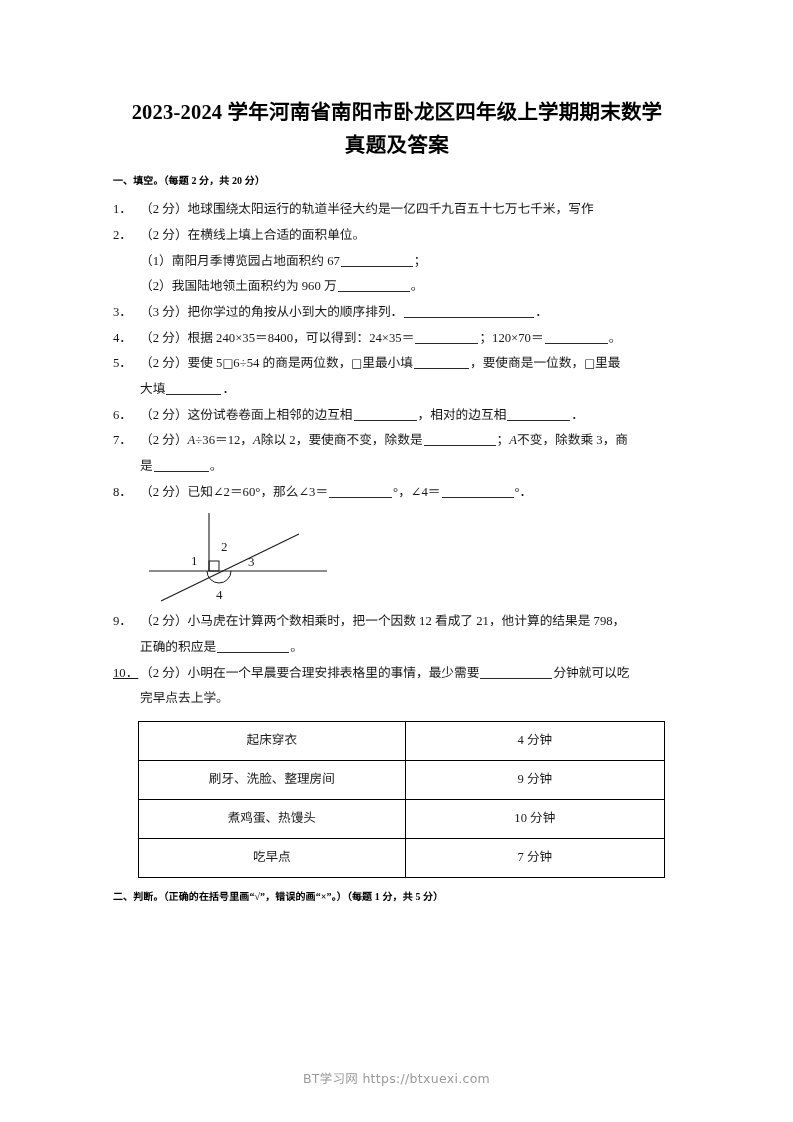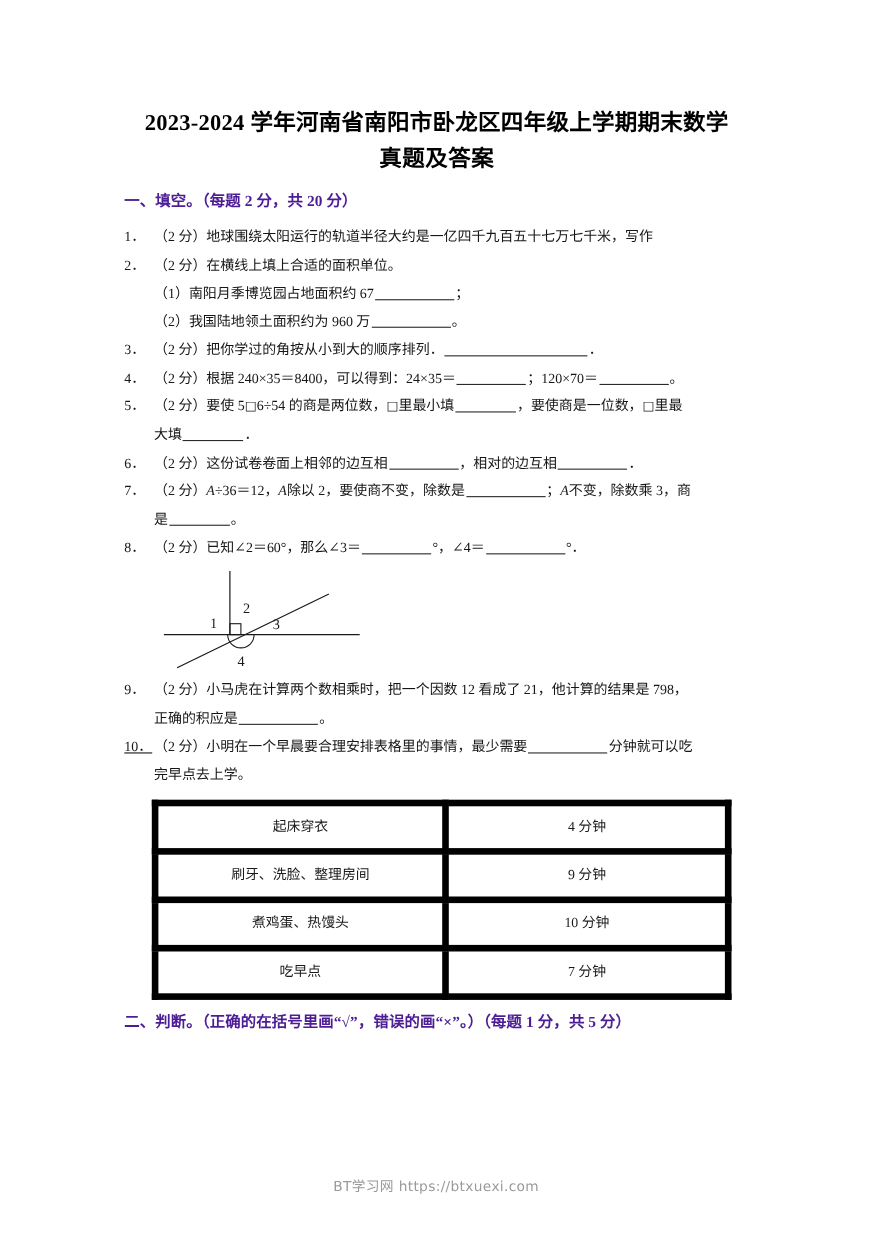--- a/index.html
+++ b/index.html
@@ -41,25 +41,25 @@
     line-height: 1.62;
     letter-spacing: 0.2px;
     margin: 0 0 9px 0;
     color: #000;
   }
   .doc-title .ttl-line { display: block; }
   .doc-title .ttl-line2 { letter-spacing: 0.4px; }
 
   
   .section-head {
-    font-size: 14px;
+    font-size: 10px;
     font-weight: 700;
     margin: 11px 0 9px 0;
     line-height: 1.5;
-    color: #4c1d95;
+    color: #000000;
     letter-spacing: 0.1px;
   }
 
   
   .q {
     font-size: 12.7px;
     line-height: 2.02;
     margin: 0 0 0 0;
     padding: 0;
     text-align: justify;
@@ -120,21 +120,21 @@
   .figure-wrap svg { display: block; }
 
   
   .sched-table {
     border-collapse: collapse;
     margin: 9px 0 0 25px;
     width: 527px;
     font-size: 12.6px;
   }
   .sched-table td {
-    border: 6px solid #000000;
+    border: 1px solid #000000;
     height: 34px;
     text-align: center;
     vertical-align: middle;
     padding: 2px 4px;
     line-height: 1.4;
   }
   .sched-table td.col-task { width: 267px; }
   .sched-table td.col-time { width: 260px; }
 
   
@@ -179,21 +179,21 @@
         <span>（1）南阳月季博览园占地面积约 67</span><span class="blank b-lg"></span><span>；</span>
       </div>
       <div class="sub-item">
         <span>（2）我国陆地领土面积约为 960 万</span><span class="blank b-lg"></span><span>。</span>
       </div>
     </div>
 
     <div class="q">
       <div class="q-row">
         <span class="q-num">3．</span>
-        <span class="q-body"><span>（2 分）把你学过的角按从小到大的顺序排列．</span><span class="blank b-xl"></span><span>．</span></span>
+        <span class="q-body"><span>（3 分）把你学过的角按从小到大的顺序排列．</span><span class="blank b-xl"></span><span>．</span></span>
       </div>
     </div>
 
     <div class="q">
       <div class="q-row">
         <span class="q-num">4．</span>
         <span class="q-body"><span>（2 分）根据 240×35＝8400，可以得到：24×35＝</span><span class="blank b-md"></span><span>；120×70＝</span><span class="blank b-md"></span><span>。</span></span>
       </div>
     </div>
 

